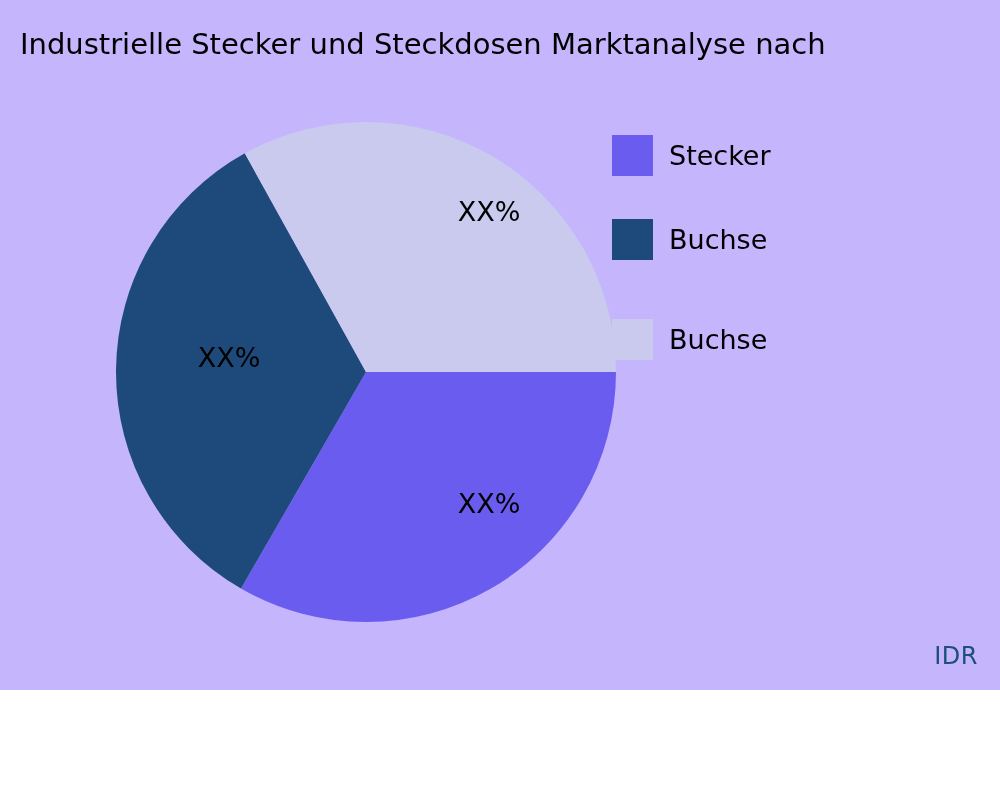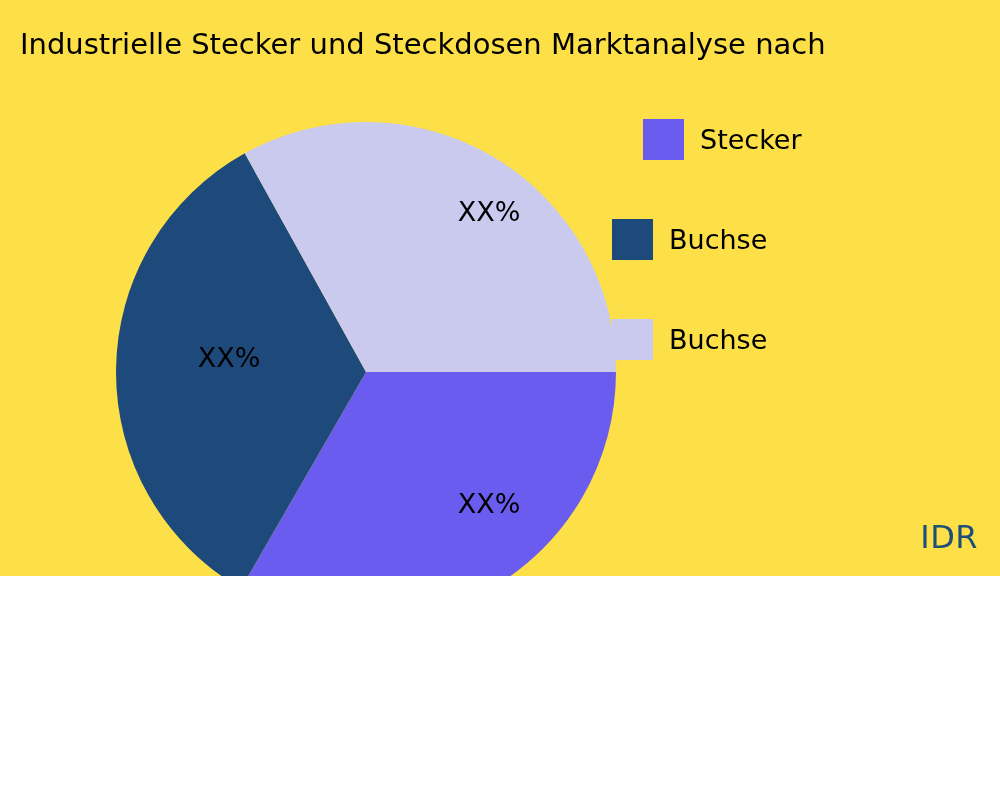--- a/index.html
+++ b/index.html
@@ -7,22 +7,22 @@
     margin: 0;
     padding: 0;
     background: #ffffff;
   }
   body {
     font-family: "DejaVu Sans", "Liberation Sans", sans-serif;
   }
   #canvas {
     position: relative;
     width: 1000px;
-    height: 576px;
-    background: #fde047;
+    height: 690px;
+    background: #c4b5fd;
     overflow: hidden;
   }
   #chart-title {
     position: absolute;
     left: 20px;
     top: 26px;
     width: 1400px;
     white-space: nowrap;
     font-size: 29px;
     font-weight: 400;
@@ -73,21 +73,21 @@
     margin-left: 16px;
     font-size: 27px;
     color: #000000;
     white-space: nowrap;
     line-height: 1;
   }
   #watermark {
     position: absolute;
     right: 22px;
     bottom: 20px;
-    font-size: 32px;
+    font-size: 24px;
     color: #1F4E79;
     letter-spacing: 0.5px;
     margin-top: 31px;
   }
 </style>
 </head>
 <body>
 
 <div id="canvas">
 
@@ -103,21 +103,21 @@
       <g>
         <text id="lbl-2" class="slice-label" x="373" y="91">XX%</text>
         <text id="lbl-1" class="slice-label" x="113" y="237">XX%</text>
         <text id="lbl-0" class="slice-label" x="373" y="383">XX%</text>
       </g>
     </svg>
   </div>
 
   <div id="legend">
 
-    <div class="legend-row" style="top:0px;margin-left:31px;">
+    <div class="legend-row" style="top:16px;">
       <span class="legend-swatch" id="sw-0" style="background: rgb(107, 92, 240);"></span>
       <span class="legend-label">Stecker</span>
     </div>
 
     <div class="legend-row" style="top:100px;">
       <span class="legend-swatch" id="sw-1" style="background: rgb(30, 74, 123);"></span>
       <span class="legend-label">Buchse</span>
     </div>
 
     <div class="legend-row" style="top:200px;">

